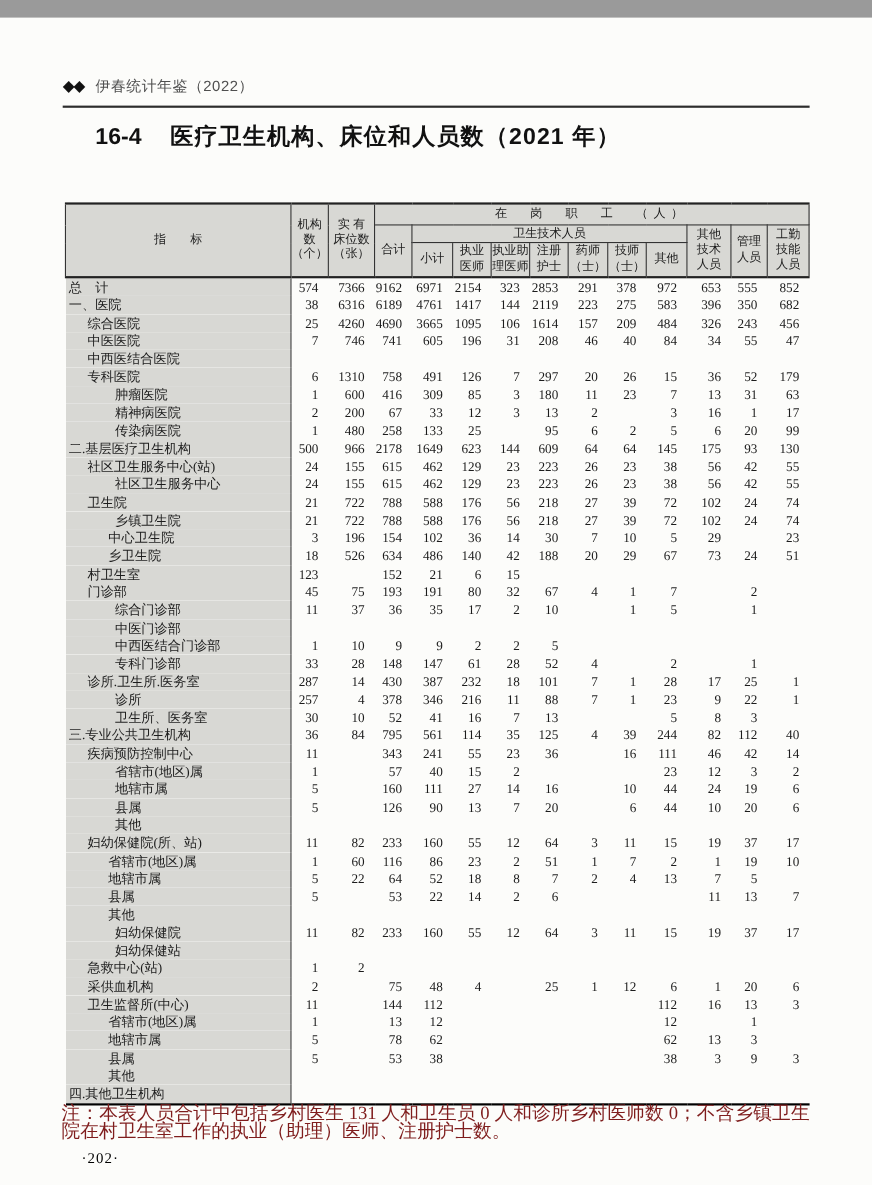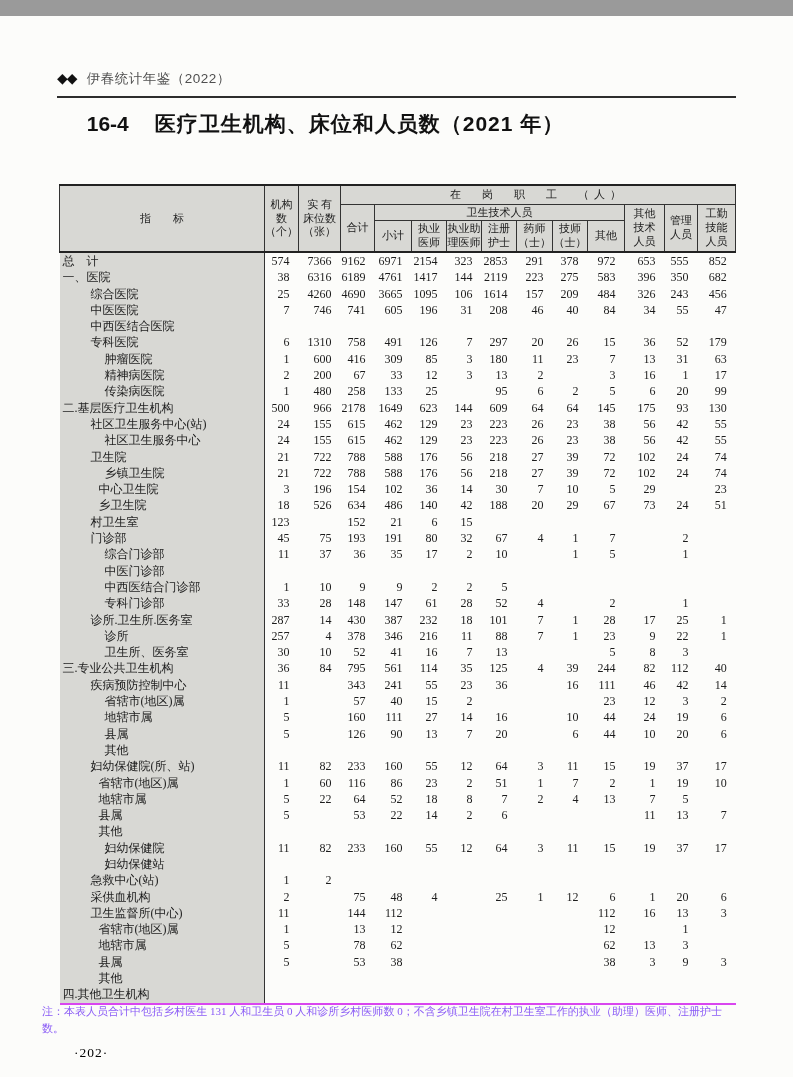--- a/index.html
+++ b/index.html
@@ -25,25 +25,25 @@
   th.bt{border-top:2px solid #222;}
   tr.h1 th{height:18px;}
   tr.h2 th{height:15px;}
   tr.h3 th{height:30px;}
   th.spread{letter-spacing:5px;}
   thead th.hb{border-bottom:2px solid #222;}
   tbody td{border:none;font-size:12px;height:16.3px;line-height:16.3px;padding:0;
            vertical-align:middle;color:#1c1c1c;}
   tbody td.lab{background:#d8d8d4;border-right:1px solid #333;white-space:nowrap;overflow:hidden;}
   tbody td.num{text-align:right;padding-right:9px;font-size:12px;}
-  tbody tr:last-child td{border-bottom:2px solid #d946ef;}
-  td.i0{padding-left:3px;} td.i1{padding-left:31px;} td.i2{padding-left:45px;} td.i3{padding-left:39px;}
+  tbody tr:last-child td{border-bottom:2px solid #000000;}
+  td.i0{padding-left:3px;} td.i1{padding-left:20px;} td.i2{padding-left:45px;} td.i3{padding-left:39px;}
   
-  .note{position:absolute;left:42px;top:987px;width:680px;font-size:11px;line-height:17px;
-        color:#8b5cf6;text-align:justify;}
+  .note{position:absolute;left:56px;top:987px;width:680px;font-size:17px;line-height:17px;
+        color:#7f1d1d;text-align:justify;}
   .pageno{position:absolute;left:74px;top:1029px;font-size:13.5px;color:#000000;letter-spacing:1px;}
 </style>
 </head>
 <body>
 
 <div class="page">
 
   <div class="crumb">
     <span class="dia">◆◆</span>
     <span>伊春统计年鉴（2022）</span>

